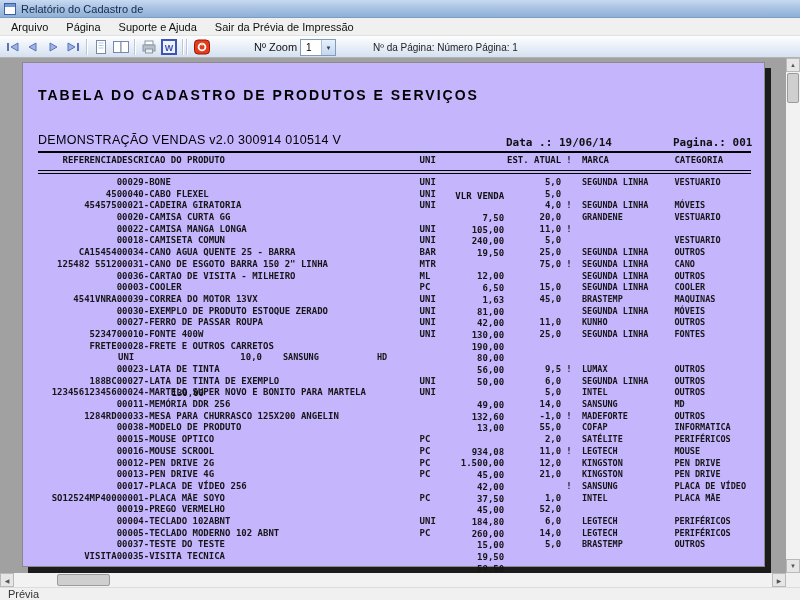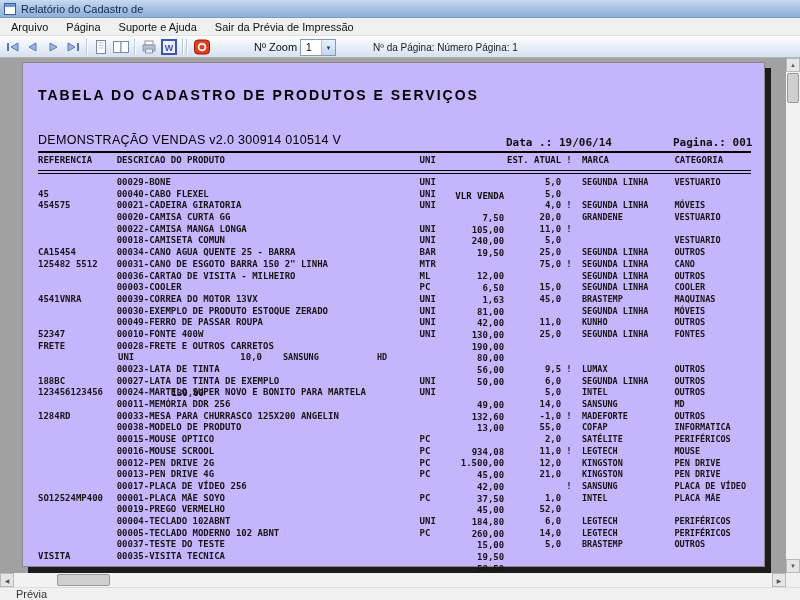--- a/index.html
+++ b/index.html
@@ -68,21 +68,21 @@
     border-top:1px solid #000; border-bottom:1px solid #000; }
 
   .thead{ position:absolute; left:15px; top:92px; width:722px; display:flex;
     font-family:"DejaVu Sans Mono", monospace; font-size:9px; font-weight:bold; color:#111;
     white-space:pre; }
   .tbody{ position:absolute; left:15px; top:114px; width:722px; }
   .trow{ display:flex; height:11.7px; line-height:11.7px;
     font-family:"DejaVu Sans Mono", monospace; font-size:9px; font-weight:bold; color:#161616;
     white-space:pre; }
   .cell{ white-space:pre; overflow:visible; }
-  .c-ref{ width:80px; }
+  .c-ref{ width:80px;text-align:right; }
   .c-desc{ width:308px; }
   .c-uni{ width:36px; }
   .c-vlr{ width:50px; text-align:right;margin-top:36px; }
   .c-est{ width:58px; text-align:right; }
   .c-exc{ width:16px; text-align:center; }
   .c-marca{ width:94px; padding-left:5px; }
   .c-cat{ width:92px; padding-left:5px; }
   .tbody .c-marca,.tbody .c-cat{ font-size:8.5px; }
 
   
@@ -93,21 +93,21 @@
     font-size:6px; color:#555; }
   .vscroll .sbtn{ width:14px; height:14px; left:0; }
   .hscroll .sbtn{ width:14px; height:14px; top:0; }
   .vthumb{ position:absolute; left:1px; top:15px; width:12px; height:30px;
     background:#cfcfcf; border:1px solid #9b9b9b; border-radius:2px; }
   .hthumb{ position:absolute; top:1px; left:57px; width:53px; height:12px;
     background:#cfcfcf; border:1px solid #9b9b9b; border-radius:2px; }
   .corner{ position:absolute; right:0; top:573px; width:14px; height:14px; background:#f0f0f0; }
   .statusbar{ position:absolute; left:0; top:587px; width:800px; height:13px;
     background:#f0f0f0; border-top:1px solid #dcdcdc;
-    display:flex; align-items:center; padding-left:16px; }
+    display:flex; align-items:center; padding-left:8px; }
   .statusbar span{ font-size:11px; color:#333; }
 </style>
 </head>
 <body>
 
 <div class="titlebar">
   <span class="app-icon"></span>
   <span class="title-text">Relatório do Cadastro de</span>
 </div>
 
@@ -222,21 +222,21 @@
         <div class="trow"><span class="cell c-ref">454575</span><span class="cell c-desc">00021-CADEIRA GIRATORIA</span><span class="cell c-uni">UNI</span><span class="cell c-vlr">240,00</span><span class="cell c-est">4,0</span><span class="cell c-exc">!</span><span class="cell c-marca">SEGUNDA LINHA</span><span class="cell c-cat">MÓVEIS</span></div>
         <div class="trow"><span class="cell c-ref"></span><span class="cell c-desc">00020-CAMISA CURTA GG</span><span class="cell c-uni"></span><span class="cell c-vlr">19,50</span><span class="cell c-est">20,0</span><span class="cell c-exc"></span><span class="cell c-marca">GRANDENE</span><span class="cell c-cat">VESTUARIO</span></div>
         <div class="trow"><span class="cell c-ref"></span><span class="cell c-desc">00022-CAMISA MANGA LONGA</span><span class="cell c-uni">UNI</span><span class="cell c-vlr"></span><span class="cell c-est">11,0</span><span class="cell c-exc">!</span><span class="cell c-marca"></span><span class="cell c-cat"></span></div>
         <div class="trow"><span class="cell c-ref"></span><span class="cell c-desc">00018-CAMISETA COMUN</span><span class="cell c-uni">UNI</span><span class="cell c-vlr">12,00</span><span class="cell c-est">5,0</span><span class="cell c-exc"></span><span class="cell c-marca"></span><span class="cell c-cat">VESTUARIO</span></div>
         <div class="trow"><span class="cell c-ref">CA15454</span><span class="cell c-desc">00034-CANO AGUA QUENTE 25 - BARRA</span><span class="cell c-uni">BAR</span><span class="cell c-vlr">6,50</span><span class="cell c-est">25,0</span><span class="cell c-exc"></span><span class="cell c-marca">SEGUNDA LINHA</span><span class="cell c-cat">OUTROS</span></div>
         <div class="trow"><span class="cell c-ref">125482 5512</span><span class="cell c-desc">00031-CANO DE ESGOTO BARRA 150 2" LINHA</span><span class="cell c-uni">MTR</span><span class="cell c-vlr">1,63</span><span class="cell c-est">75,0</span><span class="cell c-exc">!</span><span class="cell c-marca">SEGUNDA LINHA</span><span class="cell c-cat">CANO</span></div>
         <div class="trow"><span class="cell c-ref"></span><span class="cell c-desc">00036-CARTAO DE VISITA - MILHEIRO</span><span class="cell c-uni">ML</span><span class="cell c-vlr">81,00</span><span class="cell c-est"></span><span class="cell c-exc"></span><span class="cell c-marca">SEGUNDA LINHA</span><span class="cell c-cat">OUTROS</span></div>
         <div class="trow"><span class="cell c-ref"></span><span class="cell c-desc">00003-COOLER</span><span class="cell c-uni">PC</span><span class="cell c-vlr">42,00</span><span class="cell c-est">15,0</span><span class="cell c-exc"></span><span class="cell c-marca">SEGUNDA LINHA</span><span class="cell c-cat">COOLER</span></div>
         <div class="trow"><span class="cell c-ref">4541VNRA</span><span class="cell c-desc">00039-CORREA DO MOTOR 13VX</span><span class="cell c-uni">UNI</span><span class="cell c-vlr">130,00</span><span class="cell c-est">45,0</span><span class="cell c-exc"></span><span class="cell c-marca">BRASTEMP</span><span class="cell c-cat">MAQUINAS</span></div>
         <div class="trow"><span class="cell c-ref"></span><span class="cell c-desc">00030-EXEMPLO DE PRODUTO ESTOQUE ZERADO</span><span class="cell c-uni">UNI</span><span class="cell c-vlr">190,00</span><span class="cell c-est"></span><span class="cell c-exc"></span><span class="cell c-marca">SEGUNDA LINHA</span><span class="cell c-cat">MÓVEIS</span></div>
-        <div class="trow"><span class="cell c-ref"></span><span class="cell c-desc">00049-FERRO DE PASSAR ROUPA</span><span class="cell c-uni">UNI</span><span class="cell c-vlr">80,00</span><span class="cell c-est">11,0</span><span class="cell c-exc"></span><span class="cell c-marca">KUNHO</span><span class="cell c-cat">OUTROS</span></div>
+        <div class="trow"><span class="cell c-ref"></span><span class="cell c-desc">00027-FERRO DE PASSAR ROUPA</span><span class="cell c-uni">UNI</span><span class="cell c-vlr">80,00</span><span class="cell c-est">11,0</span><span class="cell c-exc"></span><span class="cell c-marca">KUNHO</span><span class="cell c-cat">OUTROS</span></div>
         <div class="trow"><span class="cell c-ref">52347</span><span class="cell c-desc">00010-FONTE 400W</span><span class="cell c-uni">UNI</span><span class="cell c-vlr">56,00</span><span class="cell c-est">25,0</span><span class="cell c-exc"></span><span class="cell c-marca">SEGUNDA LINHA</span><span class="cell c-cat">FONTES</span></div>
         <div class="trow"><span class="cell c-ref">FRETE</span><span class="cell c-desc">00028-FRETE E OUTROS CARRETOS</span><span class="cell c-uni"></span><span class="cell c-vlr">50,00</span><span class="cell c-est"></span><span class="cell c-exc"></span><span class="cell c-marca"></span><span class="cell c-cat"></span></div>
         <div class="trow"><span class="cell c-ref"></span><span class="cell c-uni">UNI</span><span class="cell c-vlr">130,00</span><span class="cell c-est">10,0</span><span class="cell c-exc"></span><span class="cell c-marca">SANSUNG</span><span class="cell c-cat">HD</span></div>
         <div class="trow"><span class="cell c-ref"></span><span class="cell c-desc">00023-LATA DE TINTA</span><span class="cell c-uni"></span><span class="cell c-vlr">49,00</span><span class="cell c-est">9,5</span><span class="cell c-exc">!</span><span class="cell c-marca">LUMAX</span><span class="cell c-cat">OUTROS</span></div>
         <div class="trow"><span class="cell c-ref">188BC</span><span class="cell c-desc">00027-LATA DE TINTA DE EXEMPLO</span><span class="cell c-uni">UNI</span><span class="cell c-vlr">132,60</span><span class="cell c-est">6,0</span><span class="cell c-exc"></span><span class="cell c-marca">SEGUNDA LINHA</span><span class="cell c-cat">OUTROS</span></div>
         <div class="trow"><span class="cell c-ref">123456123456</span><span class="cell c-desc">00024-MARTELO SUPER NOVO E BONITO PARA MARTELA</span><span class="cell c-uni">UNI</span><span class="cell c-vlr">13,00</span><span class="cell c-est">5,0</span><span class="cell c-exc"></span><span class="cell c-marca">INTEL</span><span class="cell c-cat">OUTROS</span></div>
         <div class="trow"><span class="cell c-ref"></span><span class="cell c-desc">00011-MEMÓRIA DDR 256</span><span class="cell c-uni"></span><span class="cell c-vlr"></span><span class="cell c-est">14,0</span><span class="cell c-exc"></span><span class="cell c-marca">SANSUNG</span><span class="cell c-cat">MD</span></div>
         <div class="trow"><span class="cell c-ref">1284RD</span><span class="cell c-desc">00033-MESA PARA CHURRASCO 125X200 ANGELIN</span><span class="cell c-uni"></span><span class="cell c-vlr">934,08</span><span class="cell c-est">-1,0</span><span class="cell c-exc">!</span><span class="cell c-marca">MADEFORTE</span><span class="cell c-cat">OUTROS</span></div>
         <div class="trow"><span class="cell c-ref"></span><span class="cell c-desc">00038-MODELO DE PRODUTO</span><span class="cell c-uni"></span><span class="cell c-vlr">1.500,00</span><span class="cell c-est">55,0</span><span class="cell c-exc"></span><span class="cell c-marca">COFAP</span><span class="cell c-cat">INFORMATICA</span></div>
         <div class="trow"><span class="cell c-ref"></span><span class="cell c-desc">00015-MOUSE OPTICO</span><span class="cell c-uni">PC</span><span class="cell c-vlr">45,00</span><span class="cell c-est">2,0</span><span class="cell c-exc"></span><span class="cell c-marca">SATÉLITE</span><span class="cell c-cat">PERIFÉRICOS</span></div>

